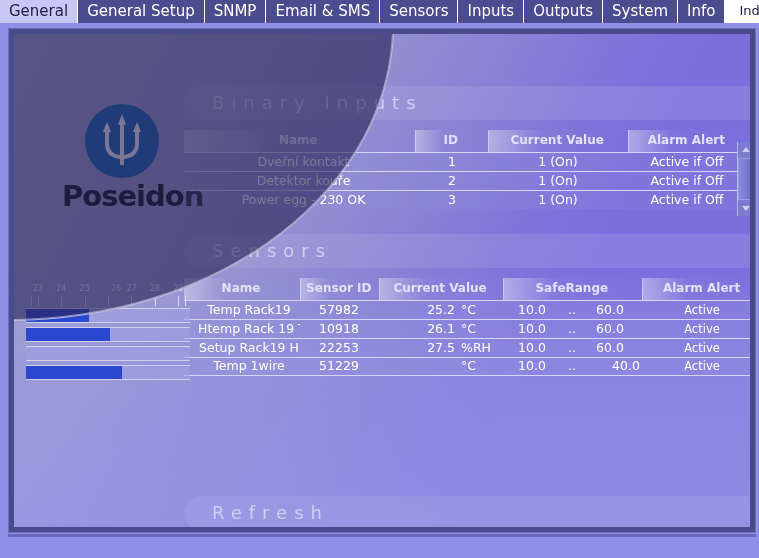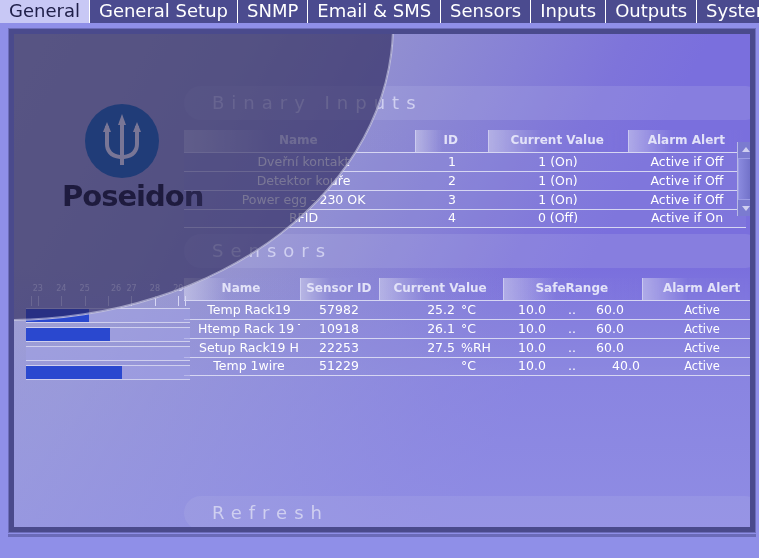--- a/index.html
+++ b/index.html
@@ -11,21 +11,21 @@
 
   
   #tabbar{
     position:absolute; left:0; top:0; width:759px; height:23px;
     background:#ffffff;
     display:flex; align-items:flex-start;
   }
   .tab{
     height:23px; line-height:22px;
     padding:0 9px;
-    font-size:18px;
+    font-size:15px;
     color:#ffffff;
     background:#4b4b8f;
     border-right:1px solid #ffffff;
     white-space:nowrap;
     letter-spacing:0px;
   }
   .tab.active{
     background:#c8c8f5;
     color:#20204a;
   }
@@ -253,26 +253,20 @@
                 <div class="td c-left" style="width: 232px;">Detektor kouře</div>
                 <div class="td c-center" style="width: 72px;">2</div>
                 <div class="td c-center" style="width: 140px;">1 (On)</div>
                 <div class="td c-center" style="width: 118px;">Active if Off</div>
               </div>
               <div class="trow">
                 <div class="td c-left" style="width: 232px;">Power egg - 230 OK</div>
                 <div class="td c-center" style="width: 72px;">3</div>
                 <div class="td c-center" style="width: 140px;">1 (On)</div>
                 <div class="td c-center" style="width: 118px;">Active if Off</div>
-              </div>
-              <div class="trow last">
-                <div class="td c-left" style="width: 232px;">RFID</div>
-                <div class="td c-center" style="width: 72px;">4</div>
-                <div class="td c-center" style="width: 140px;">0 (Off)</div>
-                <div class="td c-center" style="width: 118px;">Active if On</div>
               </div>
             </div>
      </div>
 
      <div id="bi-scroll" style="left:723px; top:108px; height:74px;">
        <div class="sb-arrow sb-up"></div>
        <div class="sb-thumb" style="height:42px;"></div>
        <div class="sb-arrow sb-dn"></div>
      </div>
 

